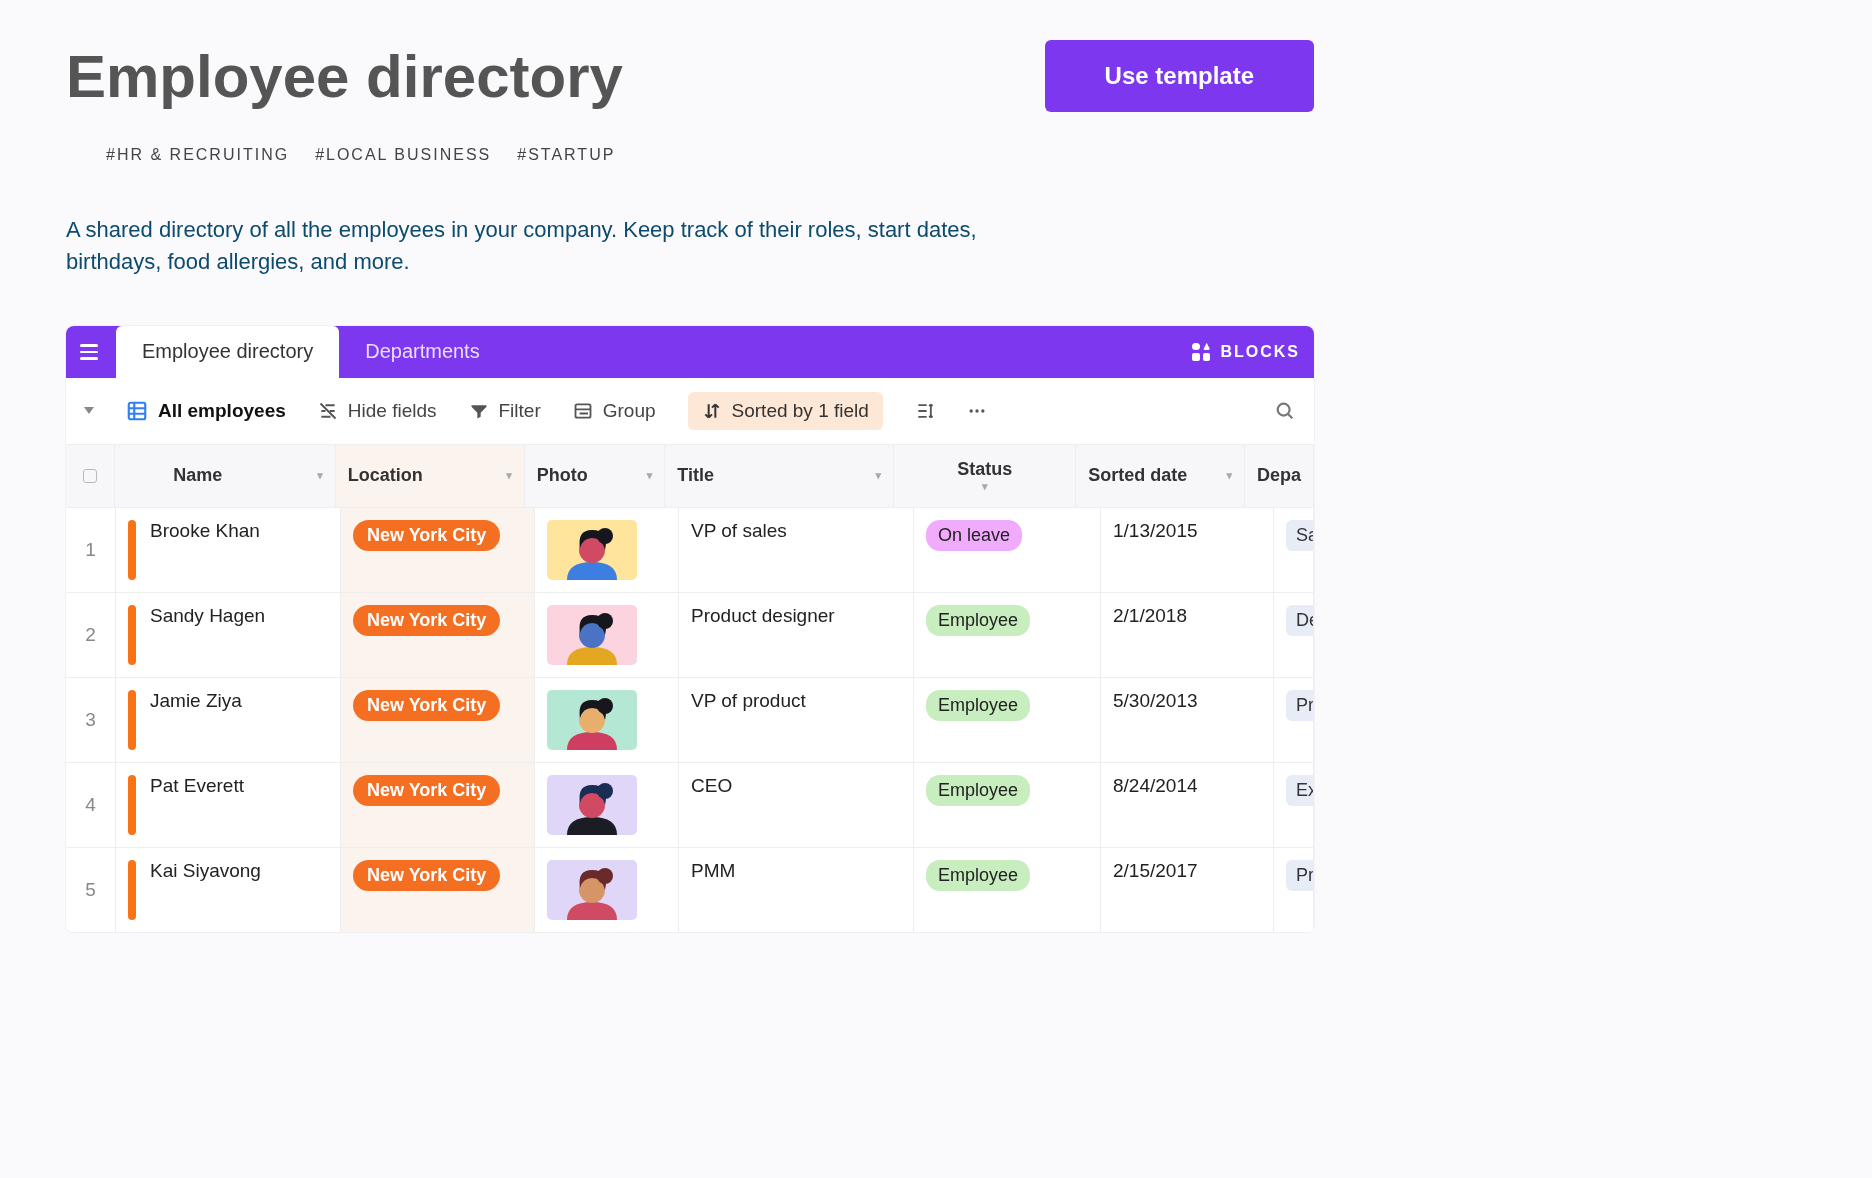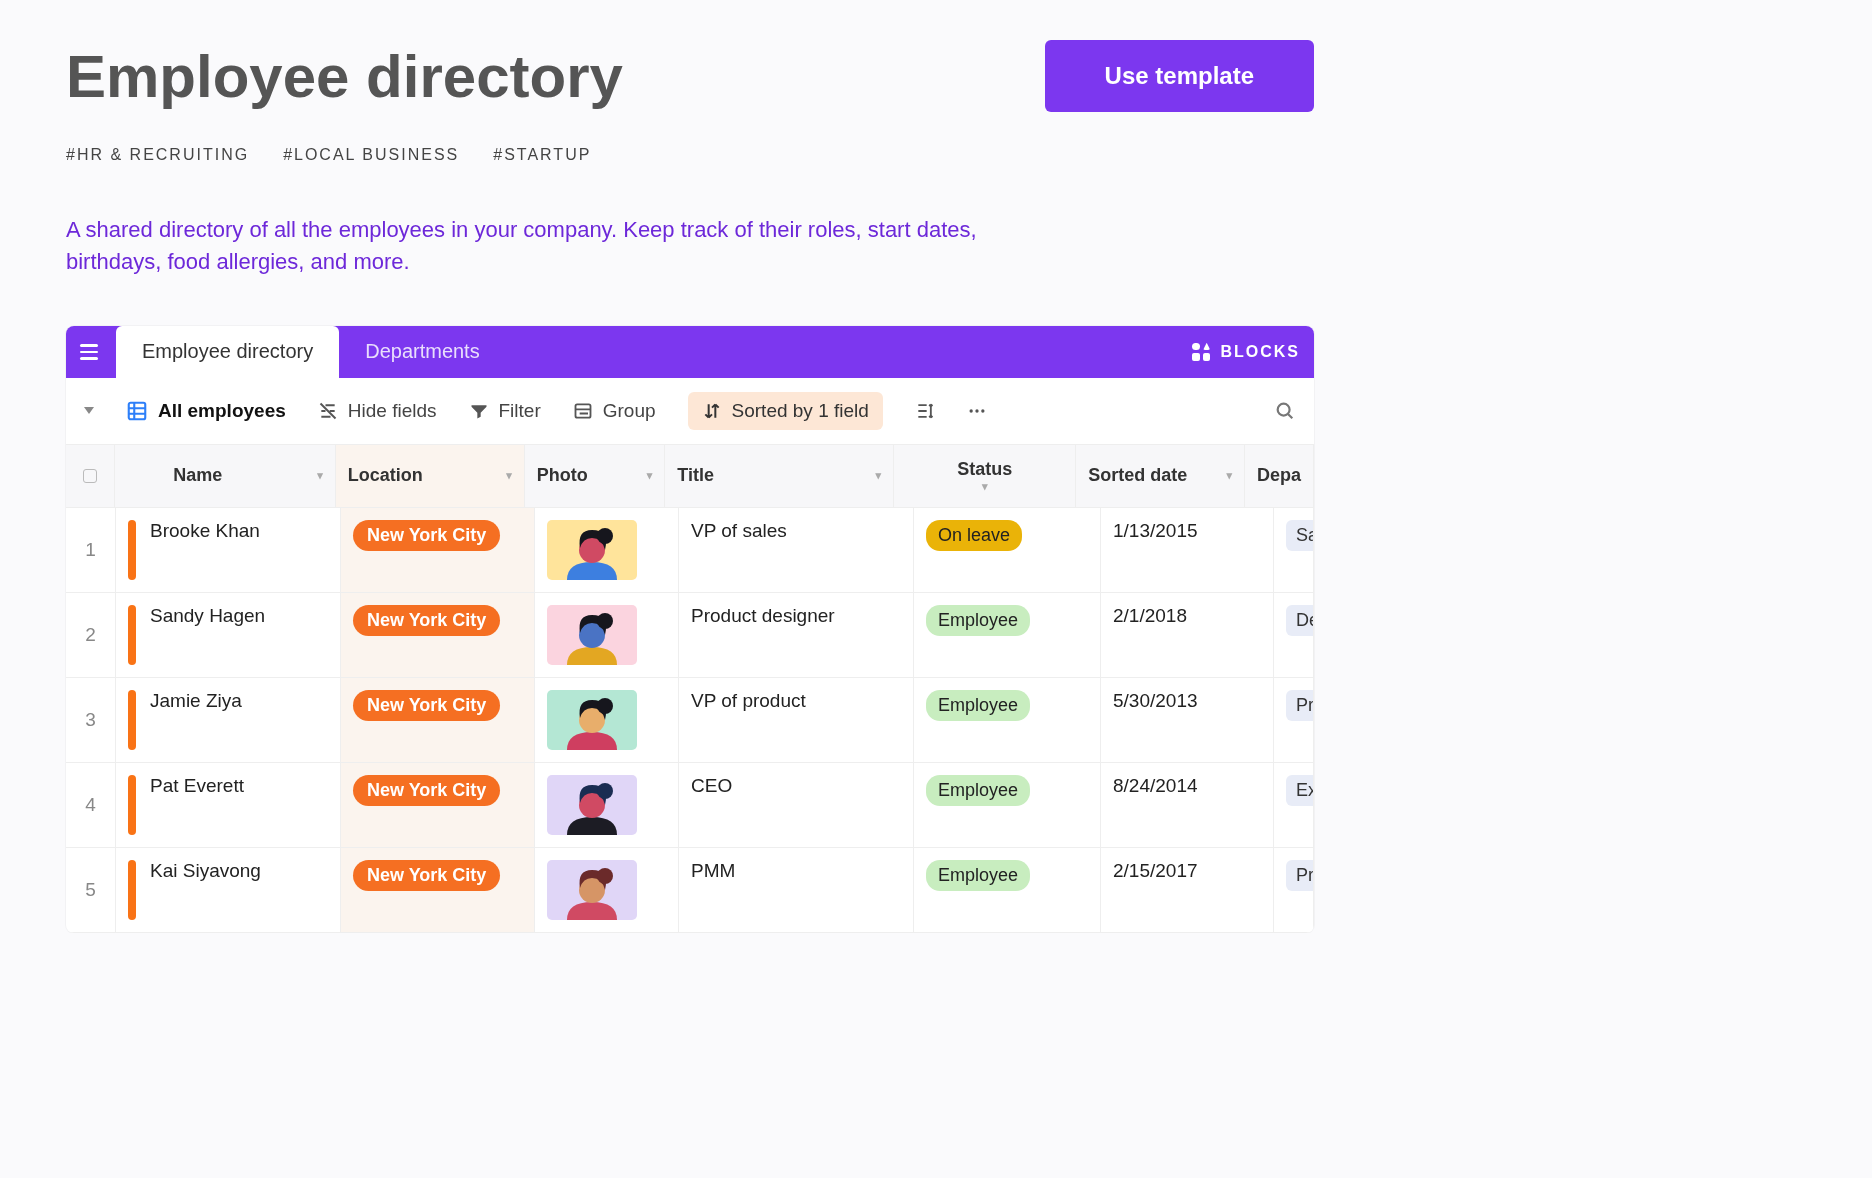--- a/index.html
+++ b/index.html
@@ -29,31 +29,32 @@
     color: #fff;
     border: none;
     border-radius: 6px;
     font-size: 24px;
     font-weight: 600;
     padding: 22px 60px;
     cursor: pointer;
   }
   .hashtags {
     display: flex;
-    gap: 34px;
+    gap: 26px;
     margin-top: 34px;
     font-size: 16px;
     letter-spacing: 2px;
     color: #444;
     font-weight: 500;
+    margin-left: 40px;
   }
   .description {
     margin-top: 50px;
     font-size: 22px;
-    color: #6d28d9;
+    color: #0c4a6e;
     max-width: 920px;
     line-height: 1.45;
   }
   .table-shell {
     margin-top: 48px;
     border-radius: 8px;
     overflow: hidden;
     background: #fff;
     box-shadow: 0 0 0 1px rgba(0,0,0,0.03);
   }
@@ -315,21 +316,21 @@
     <svg class="avatar" viewBox="0 0 90 60">
       <rect width="90" height="60" fill="#ffe49b"></rect>
       <path d="M20 60 Q20 42 45 42 Q70 42 70 60 Z" fill="#3d7fe0"></path>
       <circle cx="45" cy="30" r="13" fill="#d04a63"></circle>
       <path d="M33 28 Q30 10 45 10 Q63 10 58 30 Q55 18 45 18 Q36 18 33 28 Z" fill="#16161d"></path>
       <circle cx="58" cy="16" r="8" fill="#16161d"></circle>
     </svg>
           </div>
     <div class="cell title">VP of sales</div>
     <div class="cell stat">
-      <span class="stat-pill" style="background:#eab308">On leave</span>
+      <span class="stat-pill" style="background:#f0abfc">On leave</span>
     </div>
     <div class="cell date">1/13/2015</div>
     <div class="cell dept">
       <span class="dept-pill">Sales</span>
     </div>
         </div>
         <div class="row">
     <div class="cell idx">2</div>
     <div class="cell name">
       <span class="orange-bar"></span>

